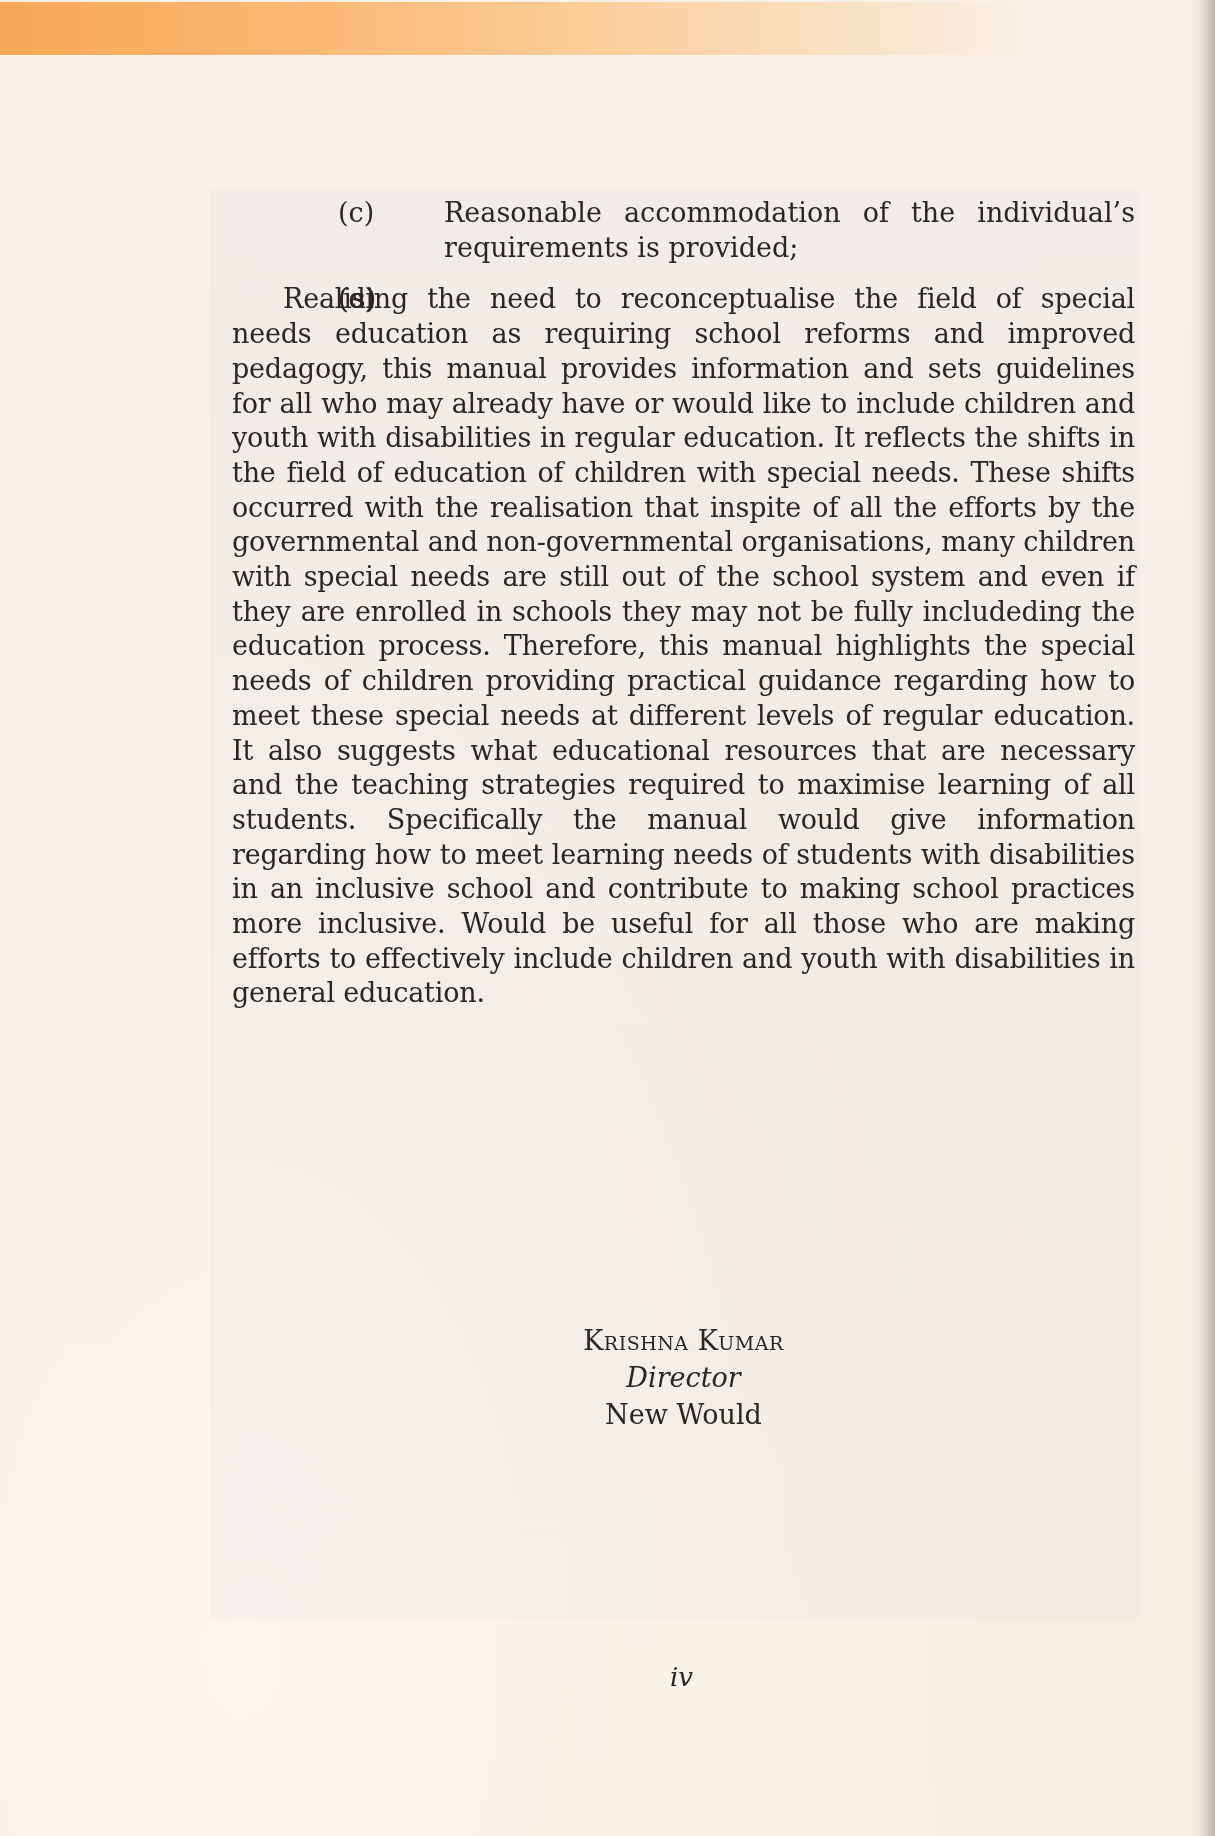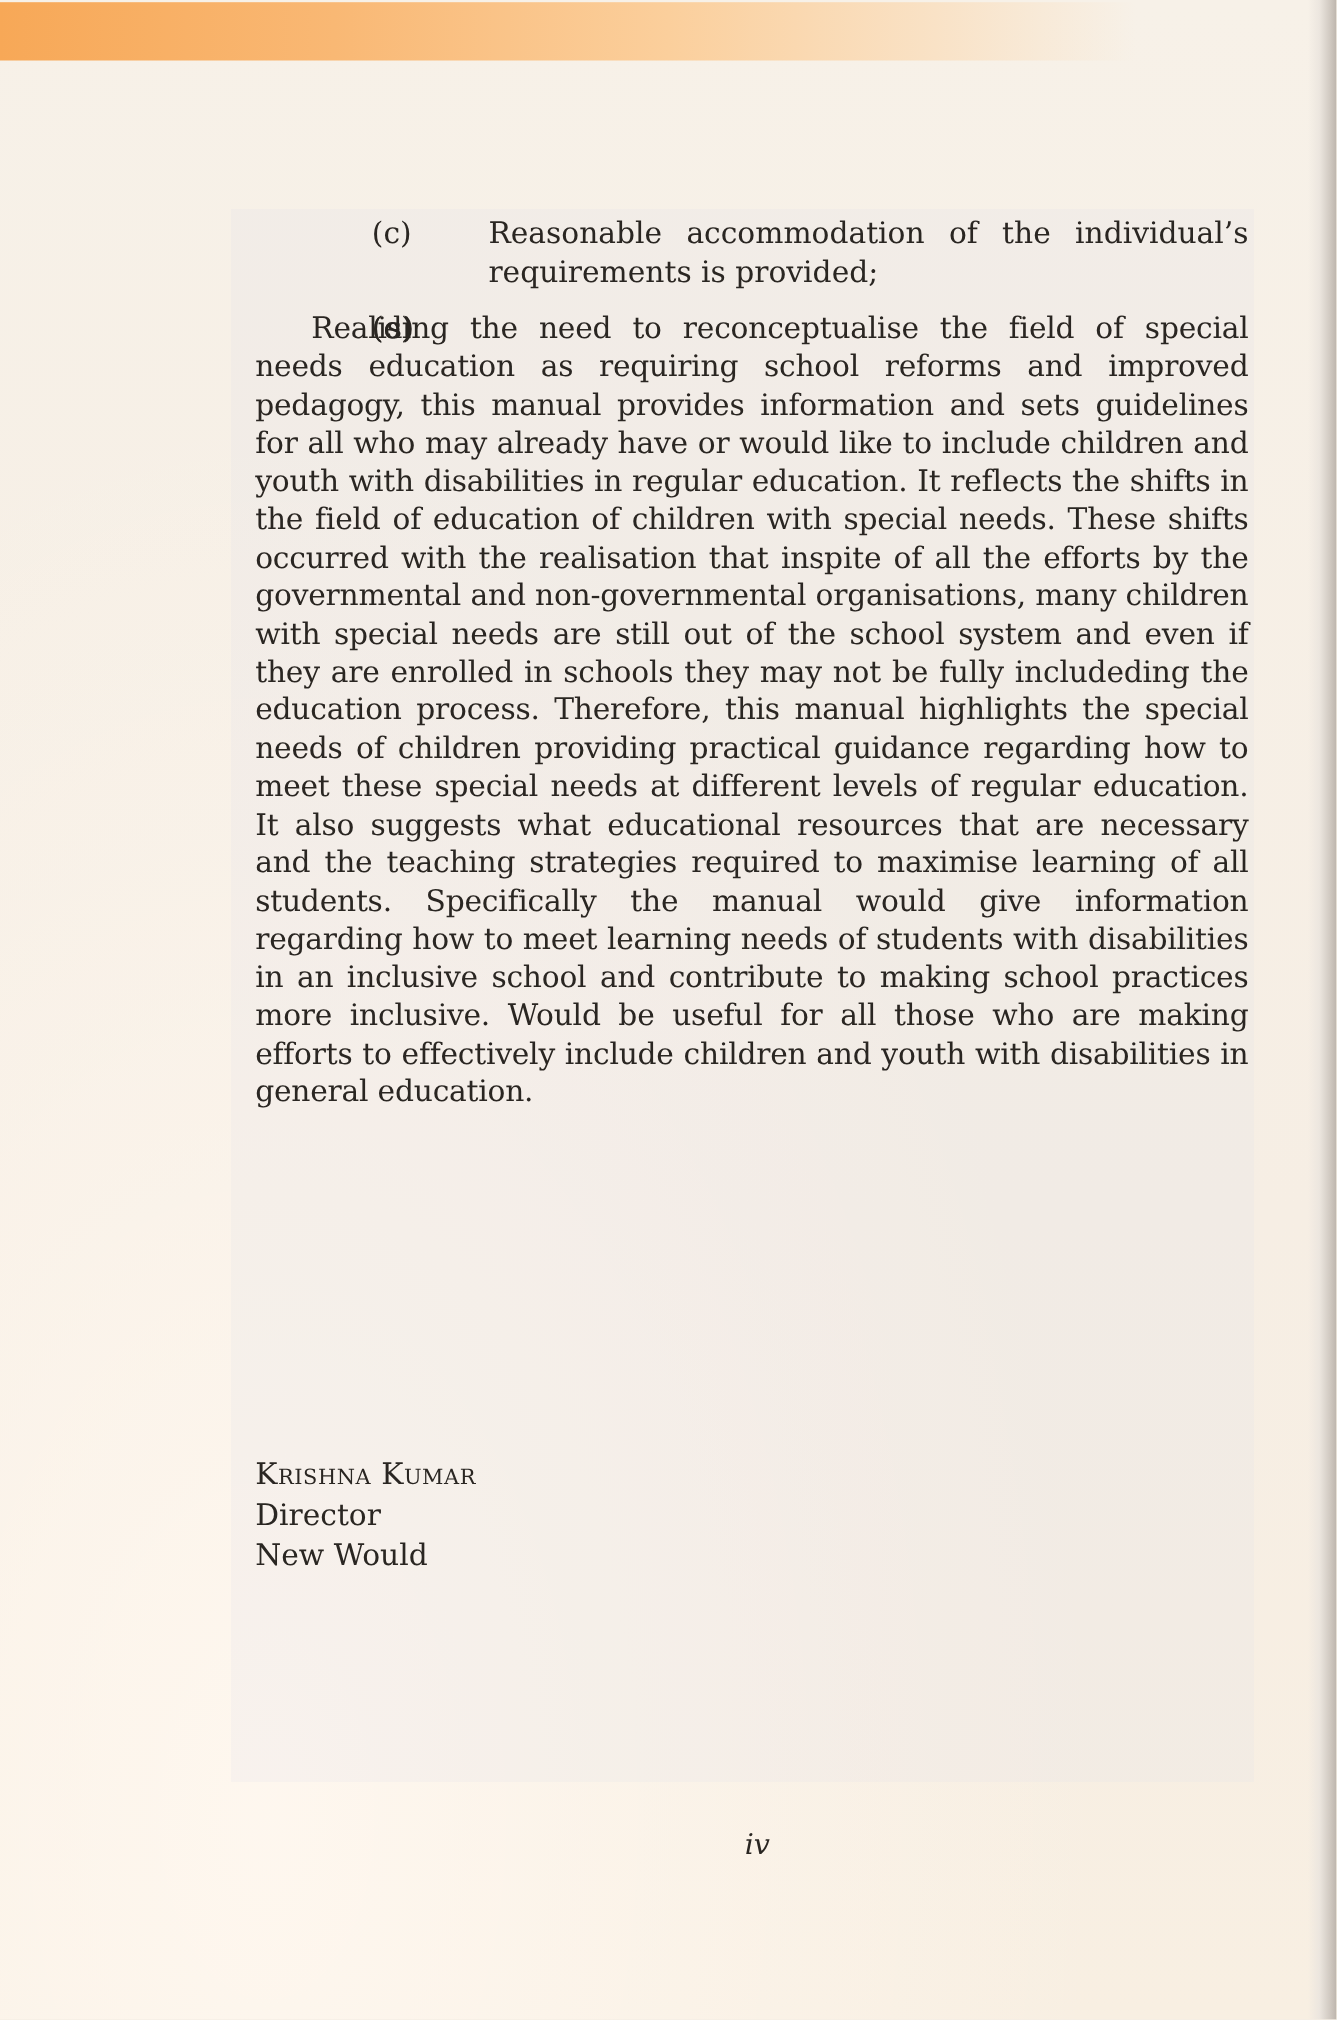--- a/index.html
+++ b/index.html
@@ -35,25 +35,25 @@
   .list-label { position: absolute; left: 106px; top: 0; }
   .list-text { display: block; margin-left: 42px; }
   .paragraph {
     text-align: justify; text-indent: 51px; margin: 0; margin-top: 2px;
     letter-spacing: -0.2px;
   }
   .signature {
     position: absolute; left: 232px; top: 1322px; width: 903px;
     font-size: 27px; line-height: 37px;
   }
-  .sig-row { display: flex; justify-content: flex-start; height: 37px; }
+  .sig-row { display: flex; justify-content: center; height: 37px; }
   .sig-name { font-variant: small-caps; letter-spacing: 0.5px; }
-  .italic { }
+  .italic { font-style: italic; }
   .page-number {
-    position: absolute; left: 670px; top: 1662px; width: 30px; text-align: right;
+    position: absolute; left: 670px; top: 1662px; width: 30px; text-align: left;
     font-size: 26px; font-style: italic;
   }
 </style>
 </head>
 <body>
 
 <div class="page-bg"></div>
 <div class="top-band"></div>
 <div class="show-through"></div>
 <div class="right-shadow"></div>

